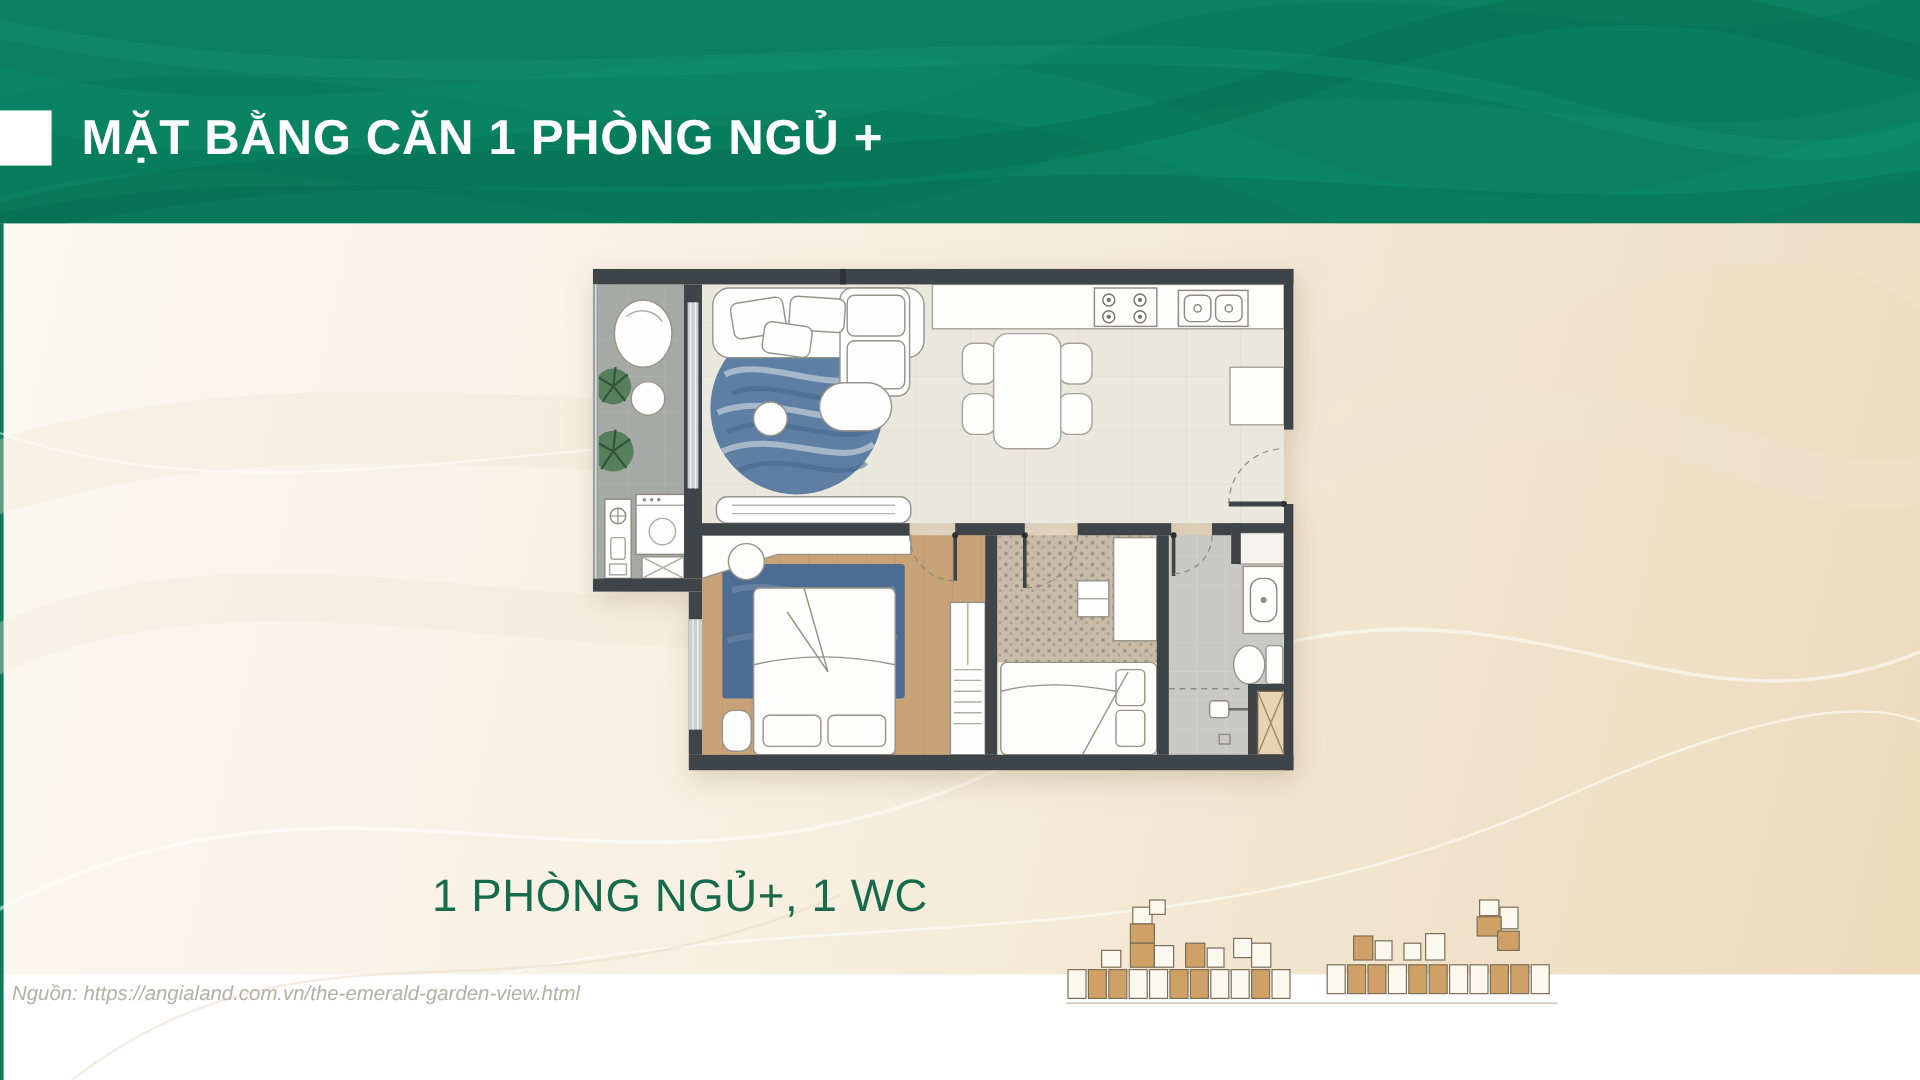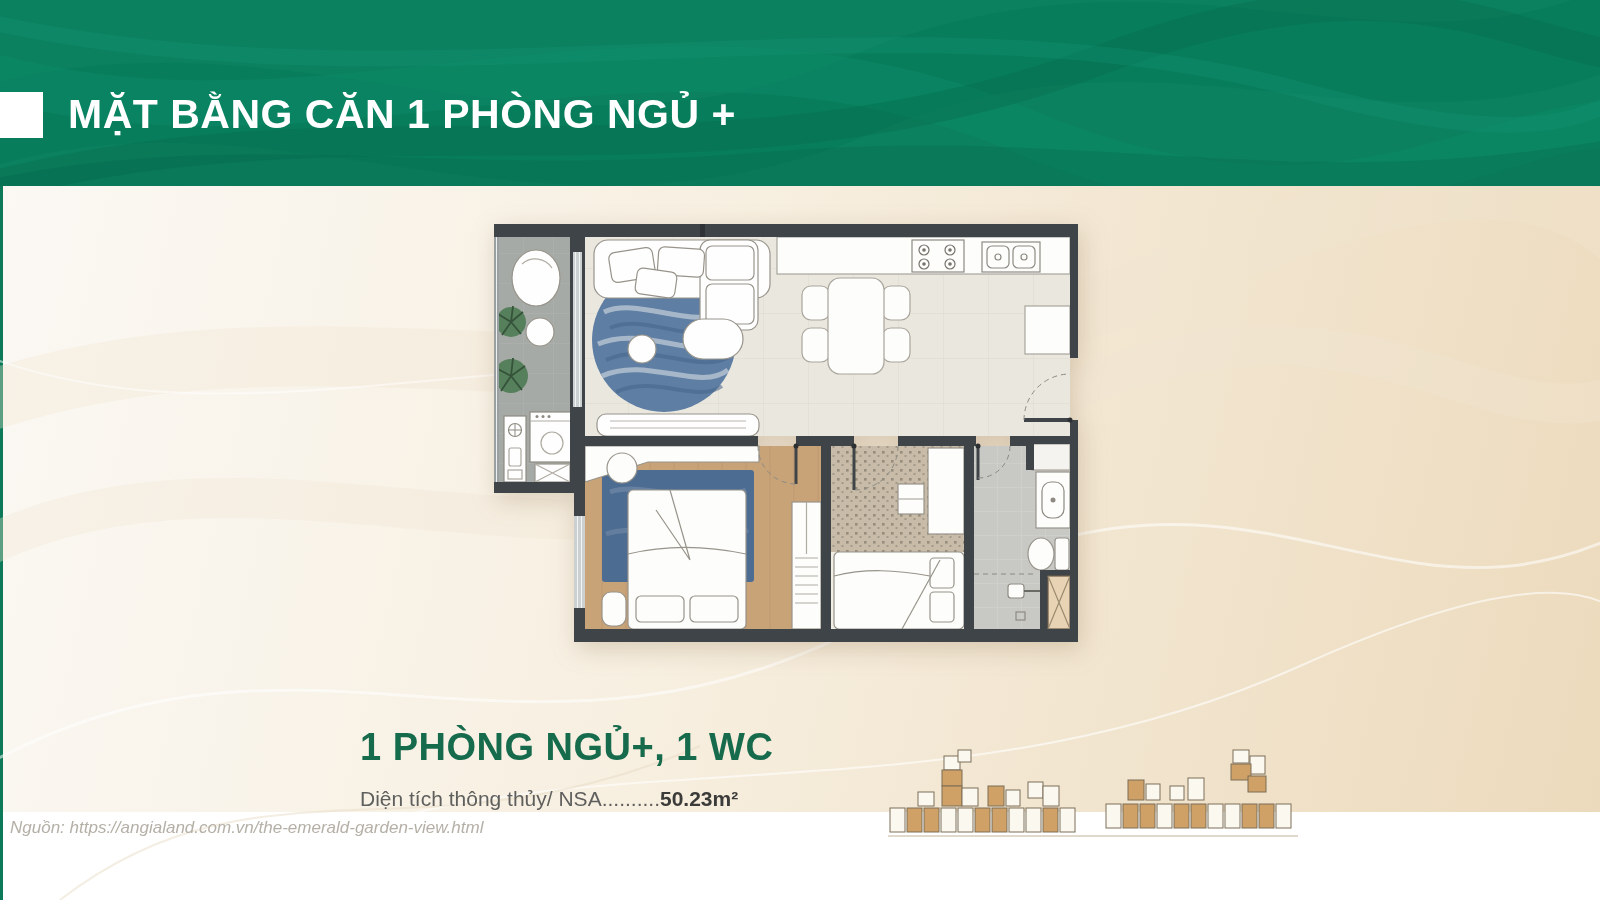--- a/index.html
+++ b/index.html
@@ -12,21 +12,21 @@
   .header-title{position:absolute;left:68px;top:90px;margin:0;font-size:41px;line-height:48px;font-weight:bold;
     color:#ffffff;letter-spacing:0.5px;white-space:nowrap;}
   
   .left-accent{position:absolute;left:0;top:186px;width:3px;height:714px;background:#0c7a58;}
   
   .bg-texture{position:absolute;left:0;top:186px;}
   
   .floorplan{position:absolute;left:494px;top:224px;filter:drop-shadow(3px 7px 12px rgba(140,112,76,0.28));}
   
   .unit-info{position:absolute;left:360px;top:726px;}
-  .unit-name{font-size:38px;font-weight:bold;color:#176b4d;letter-spacing:0.5px;margin:0 0 16px 0;white-space:nowrap;}
+  .unit-name{font-size:38px;font-weight:normal;color:#176b4d;letter-spacing:0.5px;margin:0 0 16px 0;white-space:nowrap;}
   .area-row{font-size:21px;line-height:28px;color:#5f5f5d;white-space:nowrap;}
   .area-row b{color:#3b3b39;}
   
   .keyplan{position:absolute;left:888px;top:748px;}
   
   .source{position:absolute;left:10px;top:818px;font-size:17px;font-style:italic;color:#b5b0a7;white-space:nowrap;}
 </style>
 </head>
 <body>
 
@@ -256,23 +256,20 @@
         <circle cx="576" cy="196" r="2.5"></circle>
           <circle cx="302" cy="222" r="2.5"></circle>
         <circle cx="360" cy="222" r="2.5"></circle>
           <circle cx="484" cy="222" r="2.5"></circle>
       </g>
     </g>
   </svg>
 
   <div class="unit-info">
     <div class="unit-name">1 PHÒNG NGỦ+, 1 WC</div>
-    <div class="area-row">
-      <span>Diện tích thông thủy/ NSA</span><span>..........</span><b>50.23m²</b>
-    </div>
   </div>
 
   <svg class="keyplan" width="410" height="95" viewBox="0 0 410 95">
     <g stroke="#7c6e58" stroke-width="1">
 
       <g>
         <rect x="56" y="8" width="16" height="14" fill="#fbf8f0"></rect>
         <rect x="70" y="2" width="13" height="12" fill="#fbf8f0"></rect>
         <rect x="54" y="22" width="20" height="16" fill="#cfa166"></rect>
         <rect x="54" y="38" width="20" height="20" fill="#cfa166"></rect>

